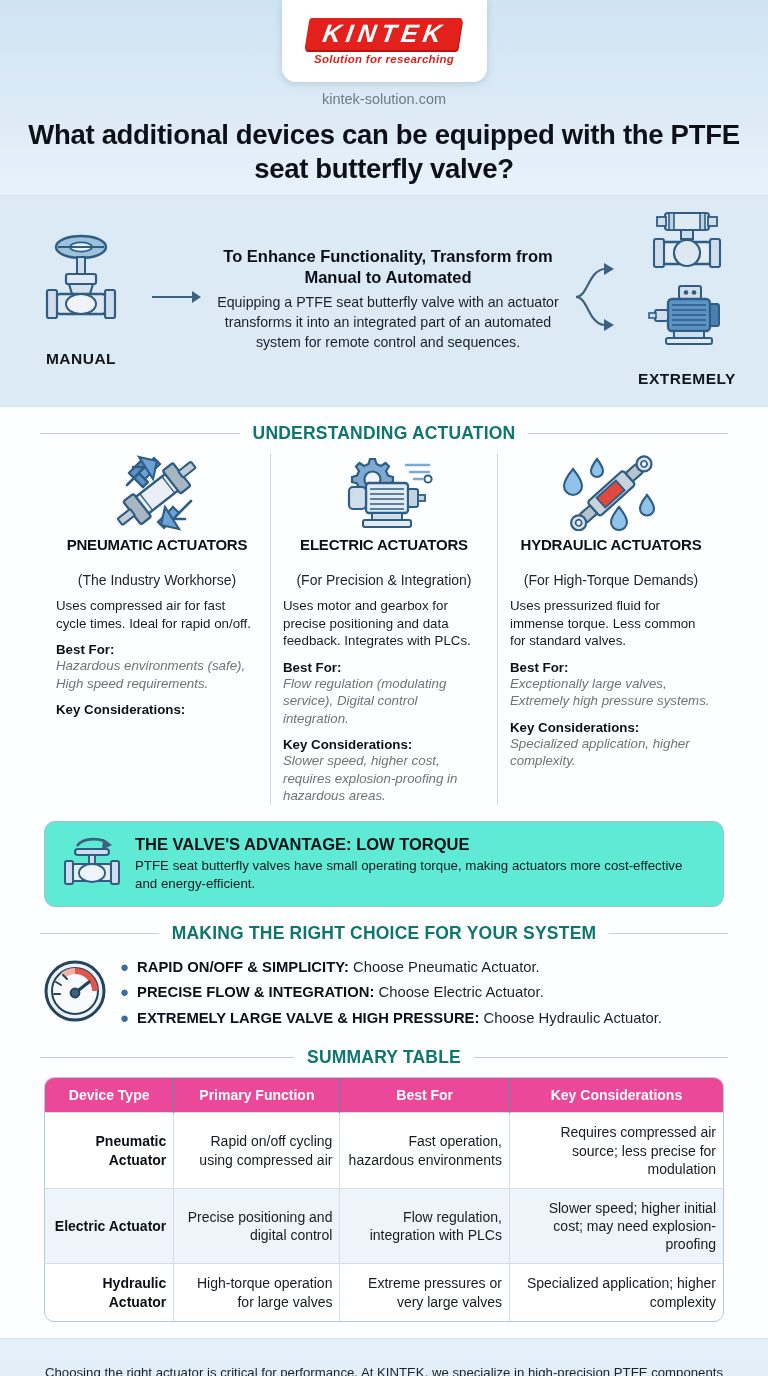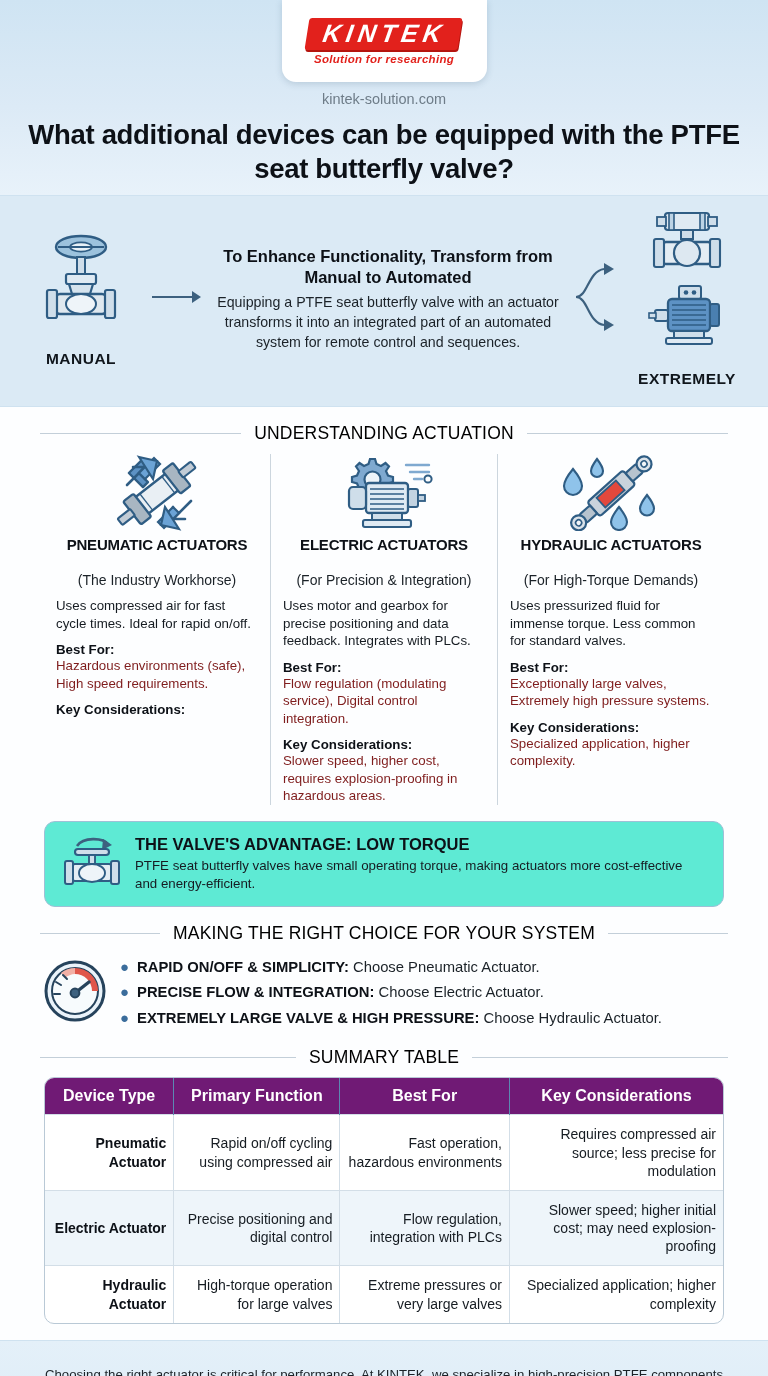--- a/index.html
+++ b/index.html
@@ -111,24 +111,24 @@
   
   .sec-head {
     display: flex;
     align-items: center;
     gap: 13px;
     margin: 16px 40px 0 40px;
   }
   .sec-head .rule { flex: 1; height: 1px; background: #c3cfd9; }
   .sec-head .txt {
     font-size: 17.5px;
-    font-weight: normal;
+    font-weight: bold;
     letter-spacing: .2px;
     white-space: nowrap;
-    color: #000000;
+    color: #0f766e;
   }
 
   
   .cols {
     display: flex;
     margin: 10px 44px 0 44px;
   }
   .col { flex: 1; padding: 0 12px; }
   .col + .col { border-left: 1px solid #ccd6de; }
   .col-icon { height: 78px; display: flex; align-items: center; justify-content: center; }
@@ -142,21 +142,21 @@
   }
   .col-sub {
     text-align: center;
     font-size: 14px;
     margin-top: 19px;
     color: #1b2228;
   }
   .col-desc { font-size: 13.3px; line-height: 1.32; margin-top: 9px; color: #161c22; }
   .col-block { margin-top: 10px; }
   .col-block .lbl { font-size: 13.3px; font-weight: bold; color: #0d1117; }
-  .col-block .val { font-size: 13.3px; line-height: 1.32; color: #7f1d1d; }
+  .col-block .val { font-size: 13.3px; line-height: 1.32; color: #737373; font-style: italic; }
 
   
   .callout {
     margin: 16px 44px 0 44px;
     background: #5eead4;
     border: 1.5px solid #9fc0d6;
     border-radius: 11px;
     display: flex;
     align-items: center;
     gap: 12px;
@@ -188,23 +188,23 @@
   
   .table-wrap {
     margin: 9px 44px 0 44px;
     border: 1.5px solid #b9c9d6;
     border-radius: 10px;
     overflow: hidden;
     background: #ffffff;
   }
   table { width: 100%; border-collapse: collapse; table-layout: fixed; }
   thead th {
-    background: #701a75;
+    background: #ec4899;
     color: #ffffff;
-    font-size: 16px;
+    font-size: 14px;
     font-weight: bold;
     padding: 9px 6px;
     text-align: center;
     border-right: 1px solid #5c88b2;
   }
   thead th:last-child { border-right: none; }
   tbody td {
     font-size: 14px;
     line-height: 1.3;
     text-align: right;

